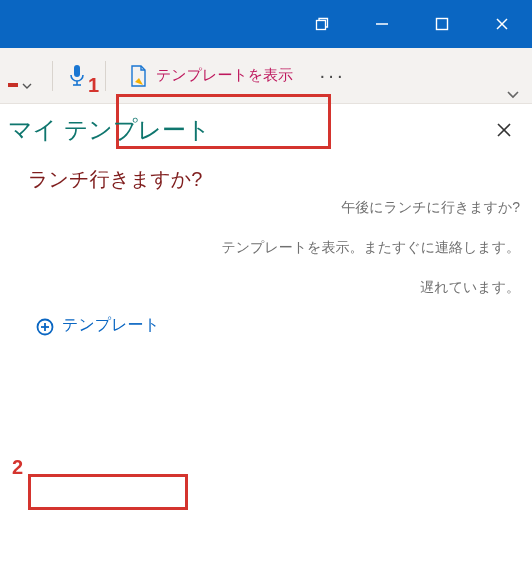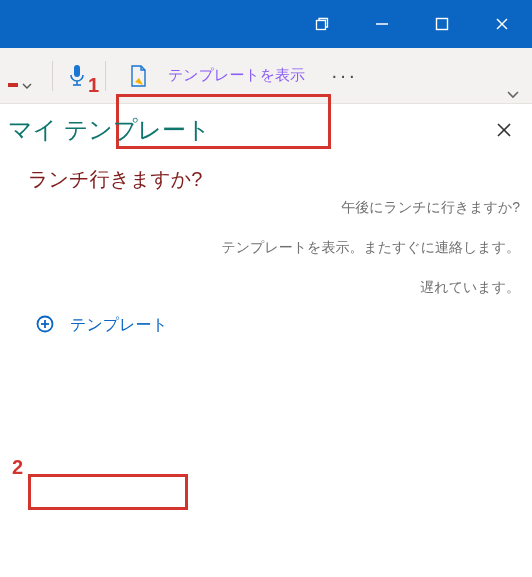--- a/index.html
+++ b/index.html
@@ -60,22 +60,22 @@
   .mic {
     width: 28px; height: 28px;
     display:flex; align-items:center; justify-content:center;
   }
   .template-btn {
     display: flex;
     align-items: center;
     height: 40px;
     padding: 0 12px;
     font-size: 15px;
-    color: #8b5cf6;
-    gap: 20px;
+    color: #be185d;
+    gap: 8px;
   }
   .ellipsis {
     font-size: 20px;
     color: #4a4a4a;
     margin-left: 14px;
     letter-spacing: 2px;
   }
   .ribbon-chevron {
     position: absolute;
     right: 12px;
@@ -127,22 +127,22 @@
     margin-bottom: 6px;
   }
   .tpl-item-body {
     font-size: 14px;
     color: #707070;
     text-align: right;
   }
 
   .add-tpl {
     display: flex;
-    align-items: flex-start;
-    gap: 16px;
+    align-items: flex-end;
+    gap: 8px;
     padding: 6px 8px;
     font-size: 16px;
     color: #0a66c2;
     margin-left: 20px;
     width: fit-content;
   }
   .add-tpl svg { display:block; }
 
 </style>
 </head>

